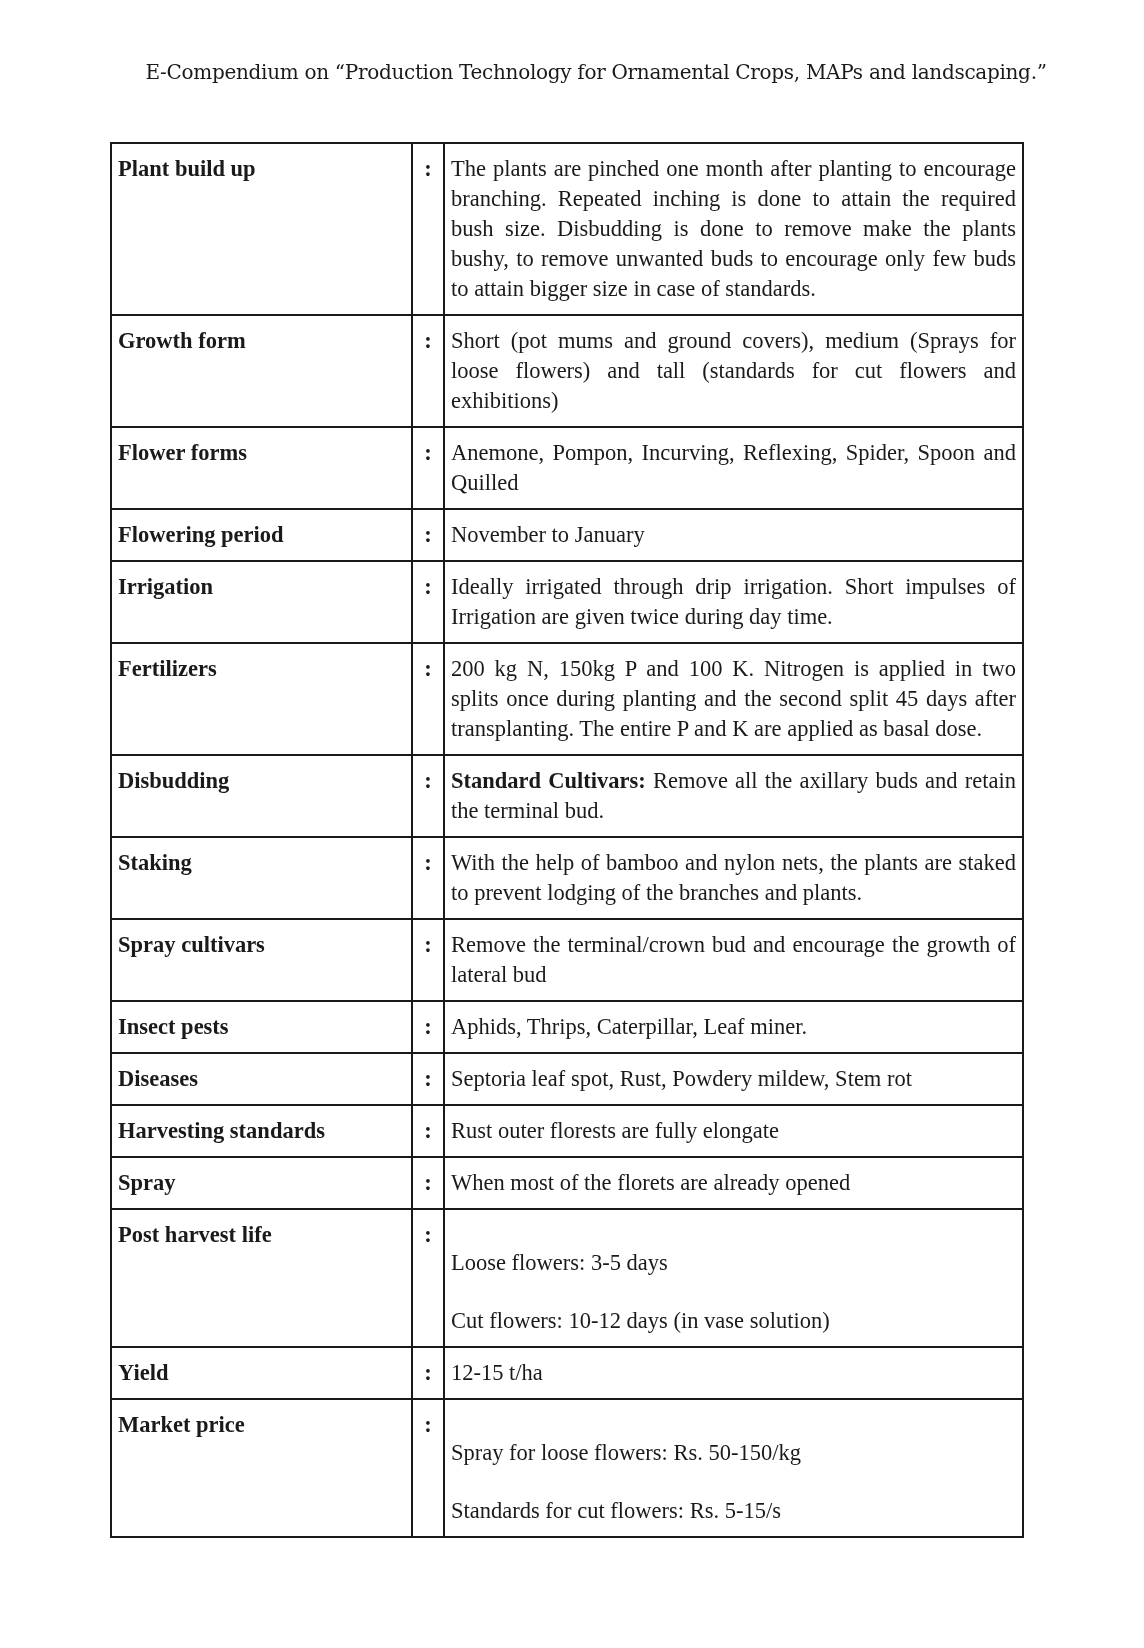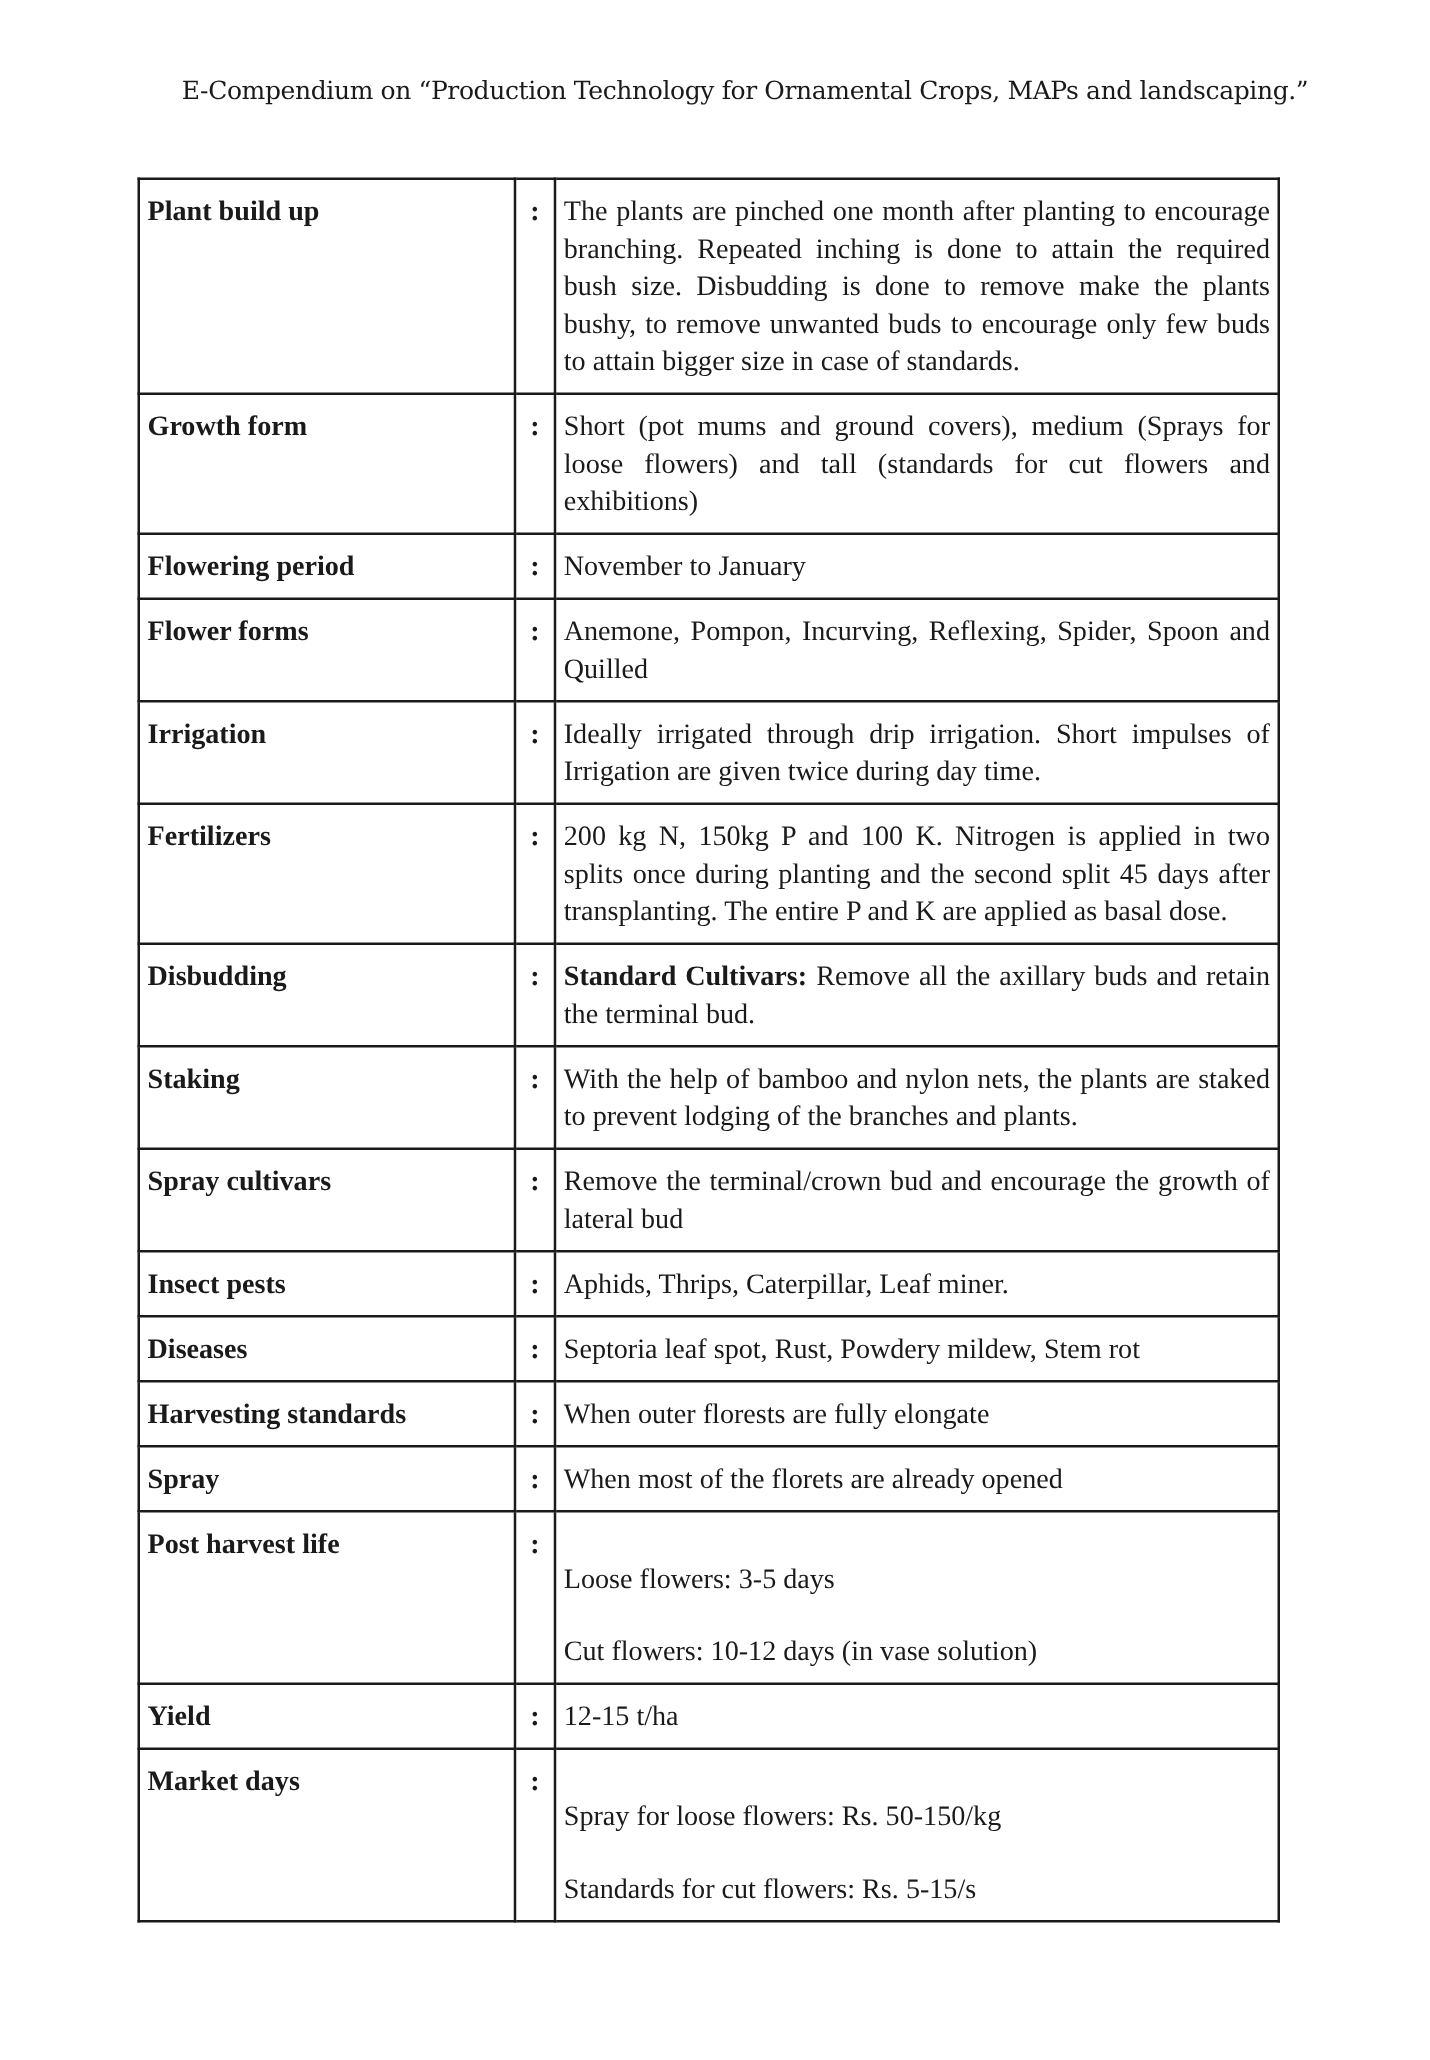--- a/index.html
+++ b/index.html
@@ -25,28 +25,28 @@
         <td class="label">Plant build up</td>
         <td class="colon">:</td>
         <td class="value"><span>The plants are pinched one month after planting to encourage branching. Repeated inching is done to attain the required bush size. Disbudding is done to remove make the plants bushy, to remove unwanted buds to encourage only few buds to attain bigger size in case of standards.</span></td>
       </tr>
       <tr>
         <td class="label">Growth form</td>
         <td class="colon">:</td>
         <td class="value"><span>Short (pot mums and ground covers), medium (Sprays for loose flowers) and tall (standards for cut flowers and exhibitions)</span></td>
       </tr>
       <tr>
+        <td class="label">Flower forms</td>
+        <td class="colon">:</td>
+        <td class="value"><span>Anemone, Pompon, Incurving, Reflexing, Spider, Spoon and Quilled</span></td>
+      </tr>
+      <tr>
         <td class="label">Flowering period</td>
         <td class="colon">:</td>
         <td class="value"><span>November to January</span></td>
-      </tr>
-      <tr>
-        <td class="label">Flower forms</td>
-        <td class="colon">:</td>
-        <td class="value"><span>Anemone, Pompon, Incurving, Reflexing, Spider, Spoon and Quilled</span></td>
       </tr>
       <tr>
         <td class="label">Irrigation</td>
         <td class="colon">:</td>
         <td class="value"><span>Ideally irrigated through drip irrigation. Short impulses of Irrigation are given twice during day time.</span></td>
       </tr>
       <tr>
         <td class="label">Fertilizers</td>
         <td class="colon">:</td>
         <td class="value"><span>200 kg N, 150kg P and 100 K. Nitrogen is applied in two splits once during planting and the second split 45 days after transplanting. The entire P and K are applied as basal dose.</span></td>
@@ -72,42 +72,42 @@
         <td class="value"><span>Aphids, Thrips, Caterpillar, Leaf miner.</span></td>
       </tr>
       <tr>
         <td class="label">Diseases</td>
         <td class="colon">:</td>
         <td class="value"><span>Septoria leaf spot, Rust, Powdery mildew, Stem rot</span></td>
       </tr>
       <tr>
         <td class="label">Harvesting standards</td>
         <td class="colon">:</td>
-        <td class="value"><span>When outer florests are fully elongate</span></td>
+        <td class="value"><span>Rust outer florests are fully elongate</span></td>
       </tr>
       <tr>
         <td class="label">Spray</td>
         <td class="colon">:</td>
         <td class="value"><span>When most of the florets are already opened</span></td>
       </tr>
       <tr>
         <td class="label">Post harvest life</td>
         <td class="colon">:</td>
         <td class="value">
           <span class="line">Loose flowers: 3-5 days</span>
           <span class="line">Cut flowers: 10-12 days (in vase solution)</span>
         </td>
       </tr>
       <tr>
         <td class="label">Yield</td>
         <td class="colon">:</td>
         <td class="value"><span>12-15 t/ha</span></td>
       </tr>
       <tr>
-        <td class="label">Market days</td>
+        <td class="label">Market price</td>
         <td class="colon">:</td>
         <td class="value">
           <span class="line">Spray for loose flowers: Rs. 50-150/kg</span>
           <span class="line">Standards for cut flowers: Rs. 5-15/s</span>
         </td>
       </tr>
     </tbody>
 </table>
 
 </body></html>

